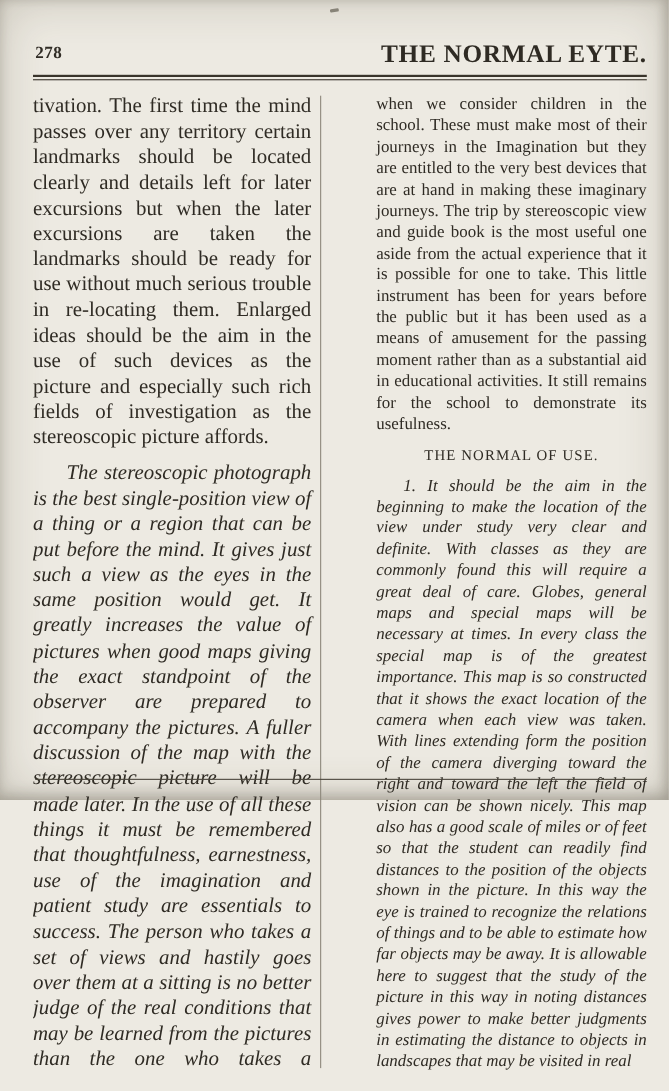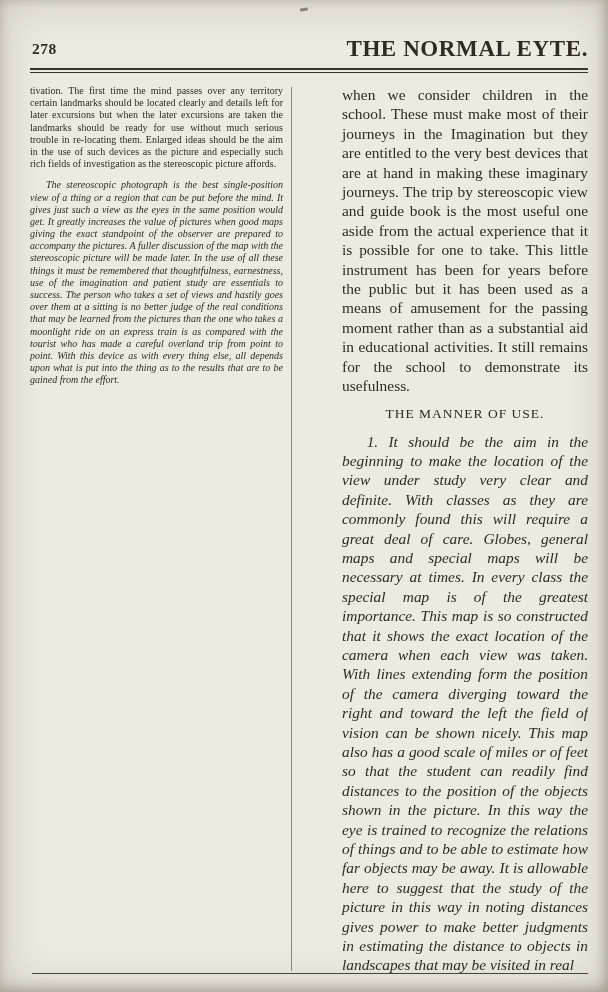--- a/index.html
+++ b/index.html
@@ -10,21 +10,21 @@
       width: 608px;
       height: 992px;
       background: #edeae2;
       font-family: "Liberation Serif", "DejaVu Serif", serif;
       color: #2f2b24;
       overflow: hidden;
     }
     .page {
       position: relative;
       width: 608px;
-      height: 992px;
+      height: 727px;
       box-sizing: border-box;
       padding: 36px 20px 0 30px;
       box-shadow:
         inset 0 0 45px rgba(70, 58, 35, 0.22),
         inset -5px 0 10px rgba(40, 32, 18, 0.14),
         inset 0 -6px 12px rgba(40, 32, 18, 0.16);
     }
     .speck {
       position: absolute;
       top: 8px;
@@ -66,21 +66,21 @@
       margin-top: 12px;
       height: 892px;
       overflow: hidden;
     }
     .col {
       text-align: justify;
       hyphens: auto;
     }
     .col-left {
       width: 253px;
-      font-size: 10px;
+      font-size: 19px;
       line-height: 1.22;
     }
     .col-divider {
       width: 1px;
       background: #8d887c;
       margin: 2px 7px 6px 8px;
     }
     .col-right {
       flex: 1;
       font-size: 15.4px;
@@ -127,21 +127,21 @@
 
     <div class="col col-left">
       <p>tivation. The first time the mind passes over any territory certain landmarks should be located clearly and details left for later excursions but when the later excursions are taken the landmarks should be ready for use without much serious trouble in re-locating them. Enlarged ideas should be the aim in the use of such devices as the picture and especially such rich fields of investigation as the stereoscopic picture affords.</p>
       <p class="indent">The stereoscopic photograph is the best single-position view of a thing or a region that can be put before the mind. It gives just such a view as the eyes in the same position would get. It greatly increases the value of pictures when good maps giving the exact standpoint of the observer are prepared to accompany the pictures. A fuller discussion of the map with the stereoscopic picture will be made later. In the use of all these things it must be remembered that thoughtfulness, earnestness, use of the imagination and patient study are essentials to success. The person who takes a set of views and hastily goes over them at a sitting is no better judge of the real conditions that may be learned from the pictures than the one who takes a moonlight ride on an express train is as compared with the tourist who has made a careful overland trip from point to point. With this device as with every thing else, all depends upon what is put into the thing as to the results that are to be gained from the effort.</p>
     </div>
 
     <div class="col-divider"></div>
 
     <div class="col col-right">
       <p>when we consider children in the school. These must make most of their journeys in the Imagination but they are entitled to the very best devices that are at hand in making these imaginary journeys. The trip by stereoscopic view and guide book is the most useful one aside from the actual experience that it is possible for one to take. This little instrument has been for years before the public but it has been used as a means of amusement for the passing moment rather than as a substantial aid in educational activities. It still remains for the school to demonstrate its usefulness.</p>
-      <h2 class="section-heading">THE MANNER OF USE.</h2>
+      <h2 class="section-heading">THE NORMAL OF USE.</h2>
       <p class="indent">1. It should be the aim in the beginning to make the location of the view under study very clear and definite. With classes as they are commonly found this will require a great deal of care. Globes, general maps and special maps will be necessary at times. In every class the special map is of the greatest importance. This map is so constructed that it shows the exact location of the camera when each view was taken. With lines extending form the position of the camera diverging toward the right and toward the left the field of vision can be shown nicely. This map also has a good scale of miles or of feet so that the student can readily find distances to the position of the objects shown in the picture. In this way the eye is trained to recognize the relations of things and to be able to estimate how far objects may be away. It is allowable here to suggest that the study of the picture in this way in noting distances gives power to make better judgments in estimating the distance to objects in landscapes that may be visited in real</p>
     </div>
 
   </div>
 
   <div class="bottom-rule"></div>
 
 </div>
 
 </body></html>

